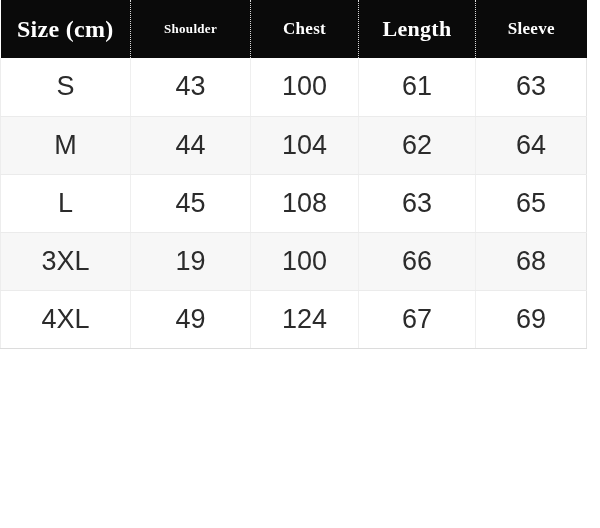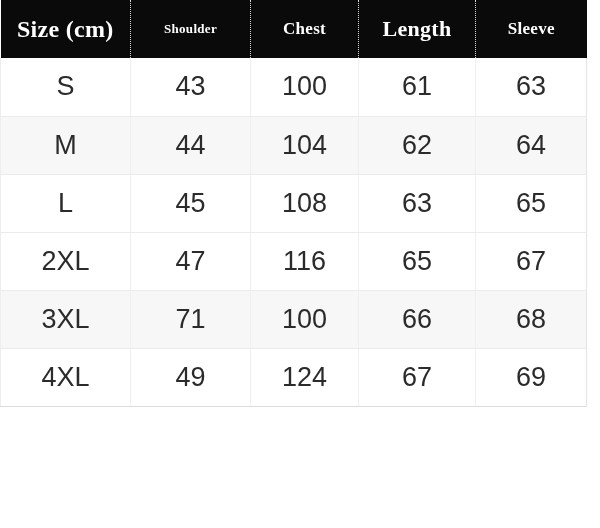--- a/index.html
+++ b/index.html
@@ -103,30 +103,23 @@
           <td>62</td>
           <td>64</td>
         </tr>
         <tr class="row-even">
           <td>L</td>
           <td>45</td>
           <td>108</td>
           <td>63</td>
           <td>65</td>
         </tr>
-        <tr class="row-even">
-          <td>2XL</td>
-          <td>47</td>
-          <td>116</td>
-          <td>65</td>
-          <td>67</td>
-        </tr>
         <tr class="row-odd">
           <td>3XL</td>
-          <td>71</td>
+          <td>19</td>
           <td>100</td>
           <td>66</td>
           <td>68</td>
         </tr>
         <tr class="row-even">
           <td>4XL</td>
           <td>49</td>
           <td>124</td>
           <td>67</td>
           <td>69</td>

